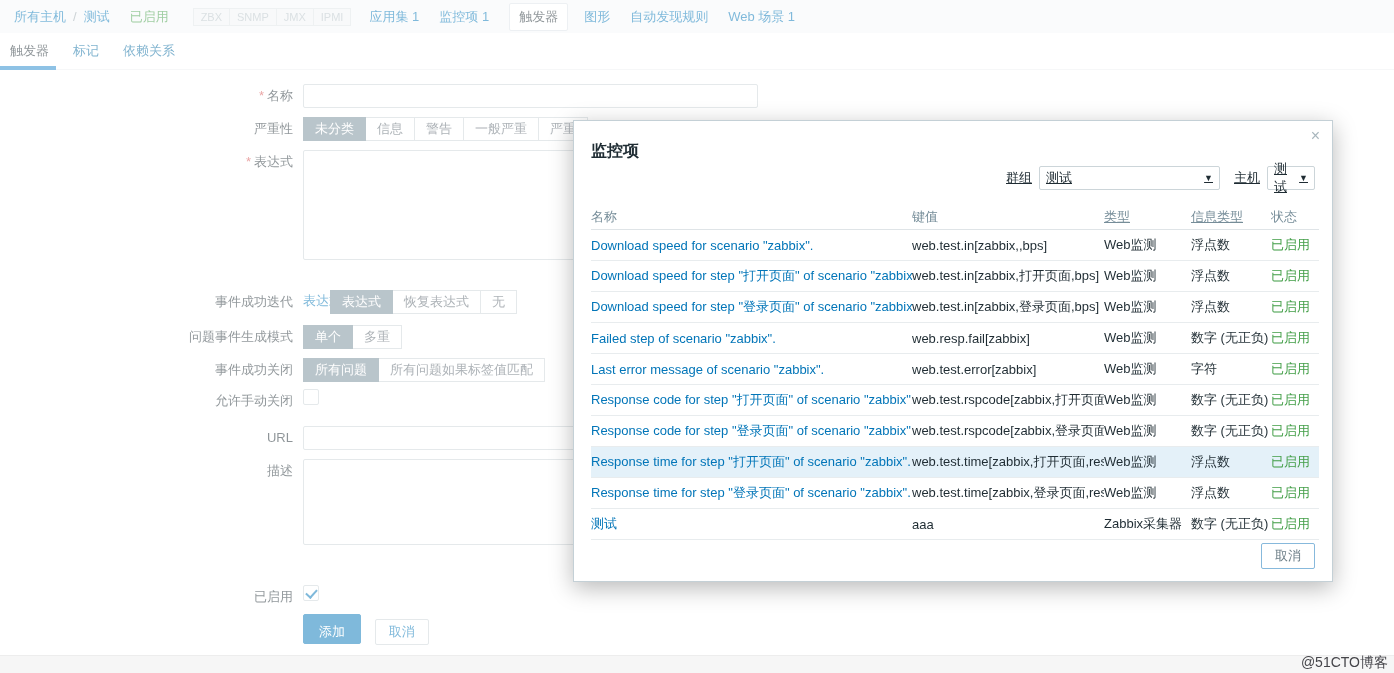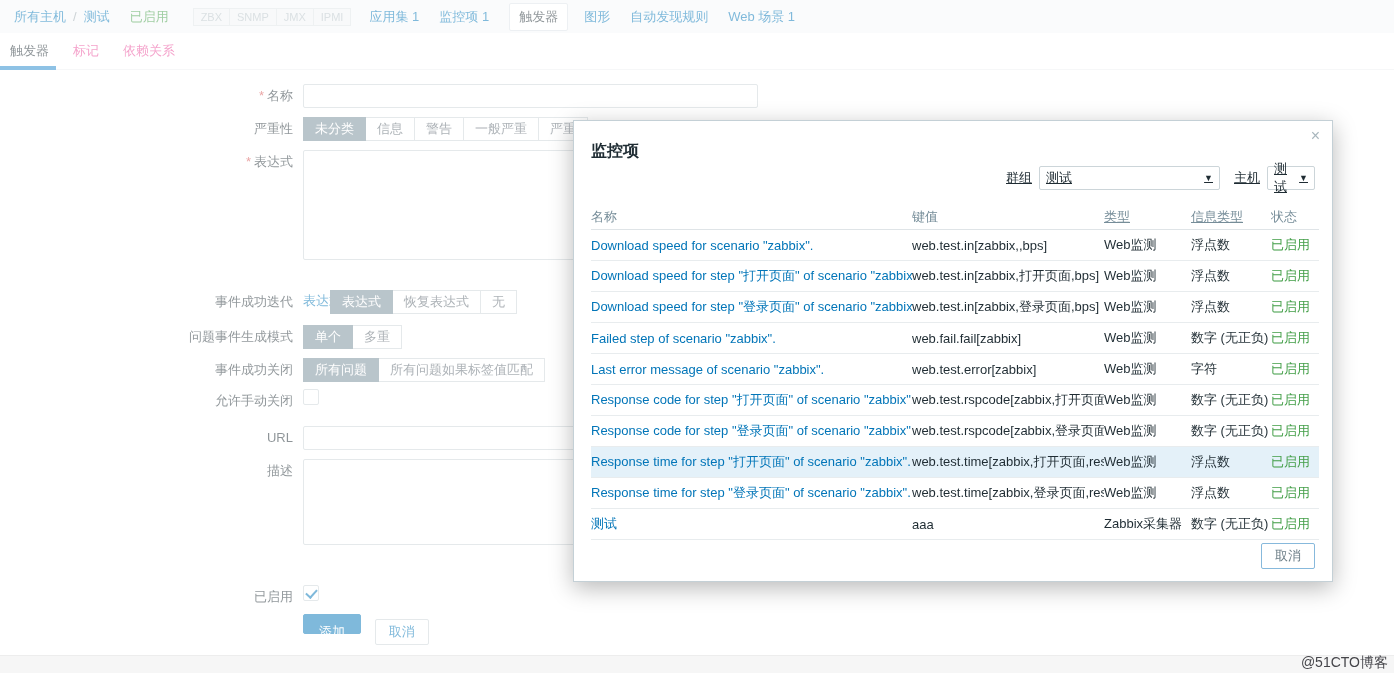--- a/index.html
+++ b/index.html
@@ -18,21 +18,21 @@
   .badges { display:flex; margin-left:24px; }
   .badge { border:1px solid #dfe4e7; color:#b8c3c9; padding:2px 7px; font-size:11px; background:#f2f5f6; }
   .badge + .badge { border-left:none; }
   .navmenu { display:flex; align-items:center; margin-left:18px; }
   .navmenu .nav-item { margin-right:20px; }
   .navmenu .nav-item.active { background:#fff; border:1px solid #dde3e8; border-radius:2px;
             padding:4px 9px; color:#1f2c33; margin-right:16px; }
 
   .tabsrow { position:absolute; top:33px; left:0; right:0; height:37px; background:#fff;
              border-bottom:1px solid #eef1f3; display:flex; align-items:center; padding-left:10px; }
-  .tabsrow .tab { margin-right:24px; color:#ec4899; cursor:pointer; }
+  .tabsrow .tab { margin-right:24px; color:#0369a1; cursor:pointer; }
   .tabsrow .tab.active { color:#1f2c33; }
   .tab-underline { position:absolute; left:0; top:66px; width:56px; height:4px; background:#1f87cd; }
 
   
   .formarea { position:absolute; top:70px; left:0; right:0; bottom:18px; background:#fff; }
   .frow { position:absolute; left:0; display:flex; align-items:flex-start; }
   .flabel { width:293px; text-align:right; padding-right:0; color:#1f2c33; line-height:24px; }
   .fctrl { margin-left:10px; }
   .req { color:#d64e4e; margin-right:3px; }
   input.text, textarea.text { border:1px solid #ccd5d9; border-radius:2px; background:#fff;
@@ -44,21 +44,21 @@
   .seg-group { display:flex; }
   .seg { border:1px solid #ccd5d9; background:#fff; color:#5c6770; height:24px; line-height:22px;
          padding:0 11px; cursor:pointer; }
   .seg + .seg { border-left:none; }
   .seg.selected { background:#768d99; border-color:#768d99; color:#fff; }
   .checkbox { width:16px; height:16px; border:1px solid #ccd5d9; border-radius:2px; background:#fff;
               position:relative; display:inline-block; cursor:pointer; }
   .checkbox.checked::after { content:""; position:absolute; left:4px; top:1px; width:5px; height:9px;
               border:solid #0275b8; border-width:0 2px 2px 0; transform:rotate(42deg); }
   .btn-primary { background:#0275b8; color:#fff; border:1px solid #0275b8; border-radius:2px;
-              height:20px; padding:8px 15px; font-size:13px; cursor:pointer; }
+              height:30px; padding:8px 15px; font-size:13px; cursor:pointer; }
   .btn-alt { background:#fff; color:#0275b8; border:1px solid #ccd5d9; border-radius:2px;
               height:26px; padding:0 13px; font-size:13px; cursor:pointer; margin-left:10px; }
 
   .footerbar { position:absolute; left:0; right:0; bottom:0; height:18px; background:#efefef;
                border-top:1px solid #dcdcdc; }
 
   
   .modal { position:absolute; left:573px; top:120px; width:760px; height:462px; background:#fff;
            border:1px solid #c4d0d6; box-shadow:0 6px 22px rgba(0,0,0,0.28); z-index:5; }
   .modal-title { position:absolute; left:17px; top:20px; font-size:16px; font-weight:bold; color:#1f2c33; }
@@ -255,21 +255,21 @@
         </div>
         <div class="irow">
           <div class="cell col-name"><a class="item-link">Download speed for step "登录页面" of scenario "zabbix".</a></div>
           <div class="cell col-key"><span>web.test.in[zabbix,登录页面,bps]</span></div>
           <div class="cell col-type"><span>Web监测</span></div>
           <div class="cell col-info"><span>浮点数</span></div>
           <div class="cell col-status"><span class="status-green">已启用</span></div>
         </div>
         <div class="irow">
           <div class="cell col-name"><a class="item-link">Failed step of scenario "zabbix".</a></div>
-          <div class="cell col-key"><span>web.fail.fail[zabbix]</span></div>
+          <div class="cell col-key"><span>web.resp.fail[zabbix]</span></div>
           <div class="cell col-type"><span>Web监测</span></div>
           <div class="cell col-info"><span>数字 (无正负)</span></div>
           <div class="cell col-status"><span class="status-green">已启用</span></div>
         </div>
         <div class="irow">
           <div class="cell col-name"><a class="item-link">Last error message of scenario "zabbix".</a></div>
           <div class="cell col-key"><span>web.test.error[zabbix]</span></div>
           <div class="cell col-type"><span>Web监测</span></div>
           <div class="cell col-info"><span>字符</span></div>
           <div class="cell col-status"><span class="status-green">已启用</span></div>

